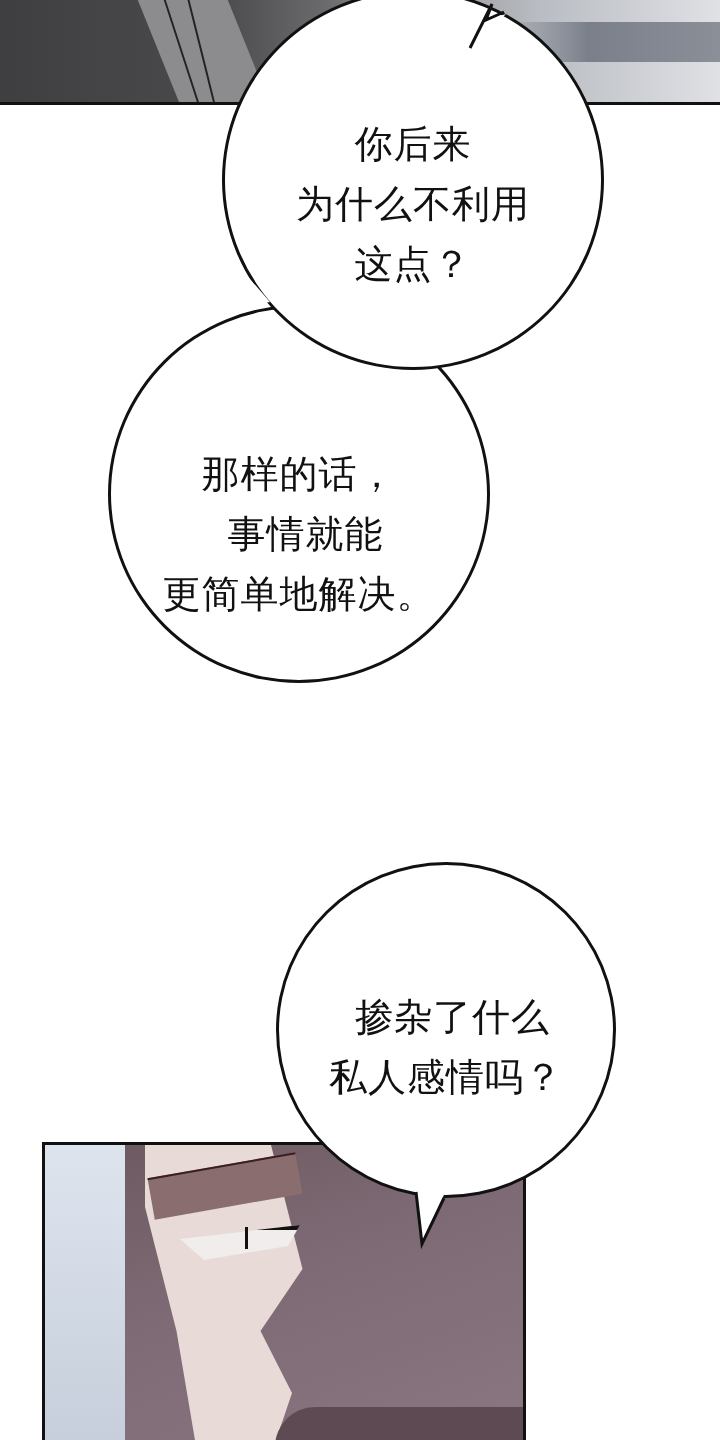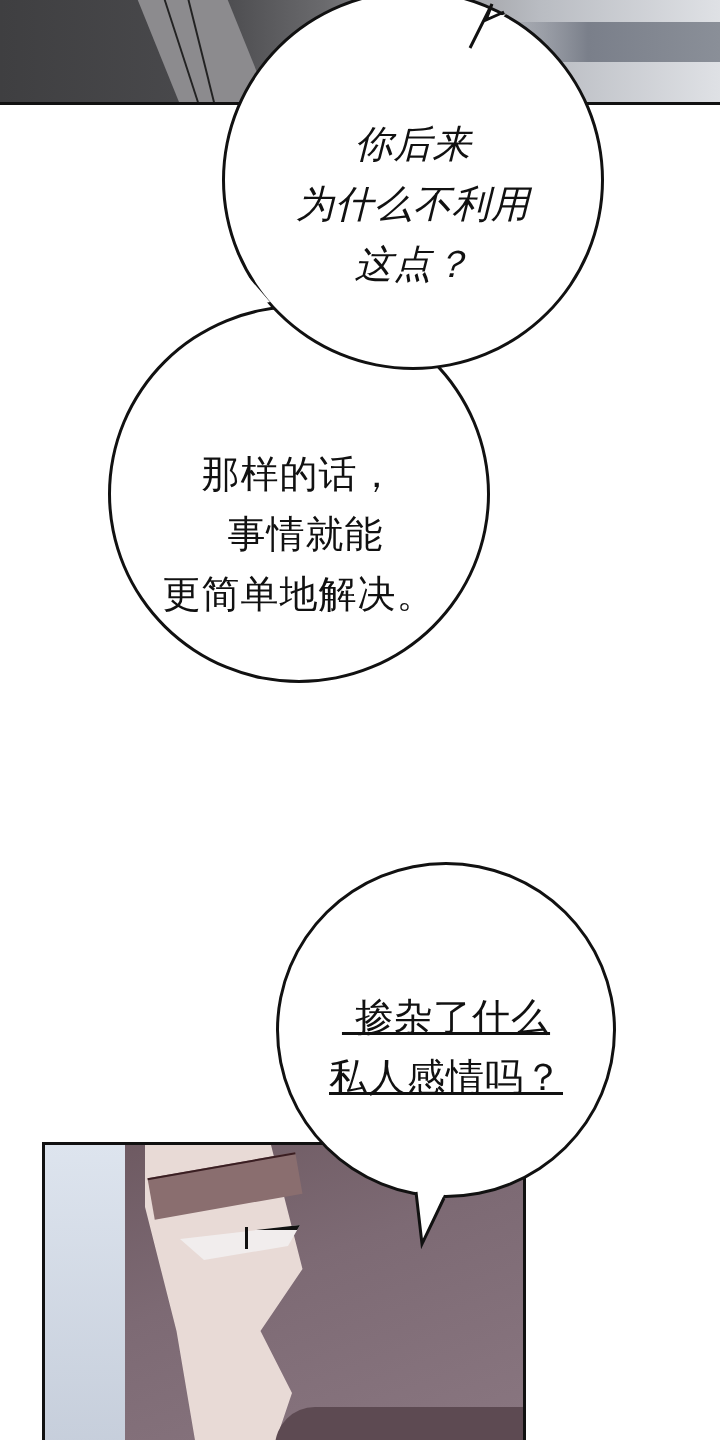--- a/index.html
+++ b/index.html
@@ -16,25 +16,25 @@
   #bottom-panel .bg{position:absolute;left:0;top:0;width:100px;height:100%;background:linear-gradient(180deg,#dde4ee,#c6cedb);}
   #bottom-panel .face{position:absolute;left:80px;top:0;width:410px;height:100%;background:linear-gradient(160deg,#6e5a62 0%,#7d6a74 40%,#8a7781 100%);}
   #bottom-panel .skin{position:absolute;left:100px;top:0;width:210px;height:310px;background:#e8dad6;clip-path:polygon(0 0,60% 0,75% 40%,55% 60%,70% 80%,60% 100%,25% 100%,15% 60%,0 20%);}
   #bottom-panel .brow{position:absolute;left:105px;top:20px;width:150px;height:40px;background:#8a6e6f;transform:rotate(-10deg);border-top:2px solid #3a1e22;}
   #bottom-panel .eye{position:absolute;left:135px;top:80px;width:120px;height:30px;background:#f1eded;border-top:5px solid #111;clip-path:polygon(0 40%,100% 0,90% 60%,20% 100%);}
   #bottom-panel .pupil{position:absolute;left:200px;top:82px;width:3px;height:22px;background:#111;}
   #bottom-panel .mustache{position:absolute;left:230px;top:262px;width:260px;height:60px;background:#5d4a52;border-radius:40px 0 0 0;}
   .bubble{position:absolute;background:#fff;border:3px solid #111;border-radius:50%;box-sizing:border-box;display:flex;align-items:center;justify-content:center;}
   .bubble .text{font-size:38px;line-height:60px;color:#111;text-align:center;white-space:pre;letter-spacing:1px;}
   #bubble-1{left:222px;top:-10px;width:382px;height:380px;z-index:3;}
-  #bubble-1 .text{margin-top:48px;font-style:italic;}
+  #bubble-1 .text{margin-top:48px;}
   #bubble-2{left:108px;top:305px;width:382px;height:378px;z-index:2;}
   #bubble-2 .text{margin-top:80px;}
   #bubble-3{left:276px;top:862px;width:340px;height:336px;z-index:4;}
-  #bubble-3 .text{margin-top:34px;text-decoration:underline;}
+  #bubble-3 .text{margin-top:34px;}
   .tail{position:absolute;z-index:5;}
 </style>
 </head>
 <body>
 
 <div class="panel" id="top-panel">
   <div class="coat"></div>
   <div class="fold1"></div>
   <div class="fold2"></div>
   <div class="strip"></div>

